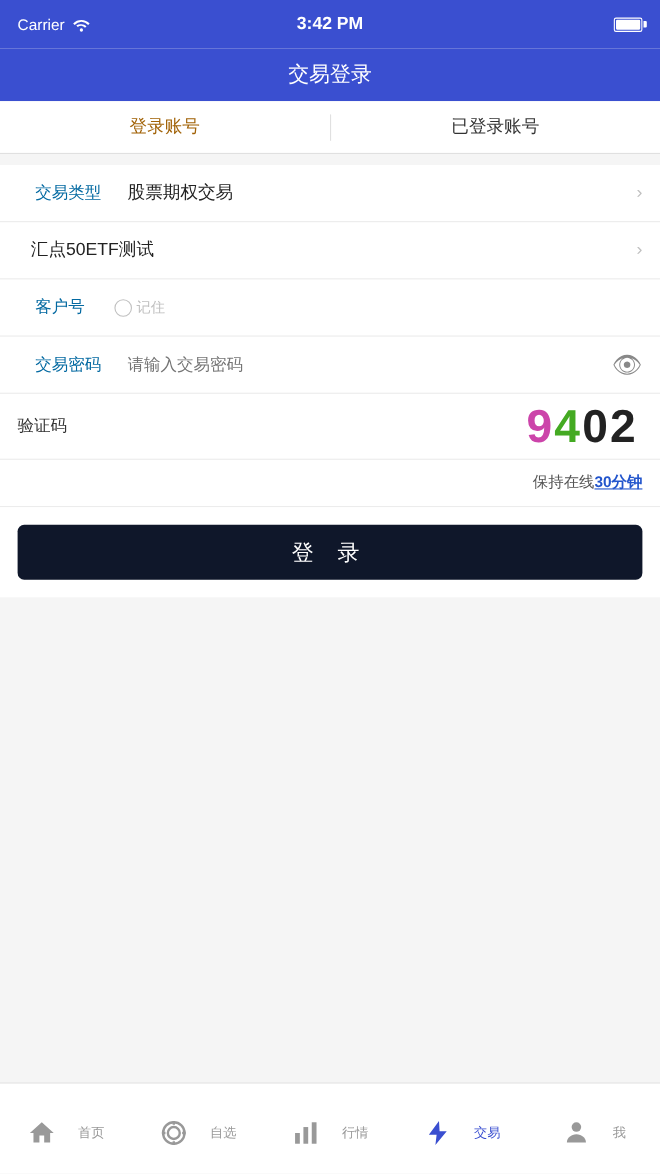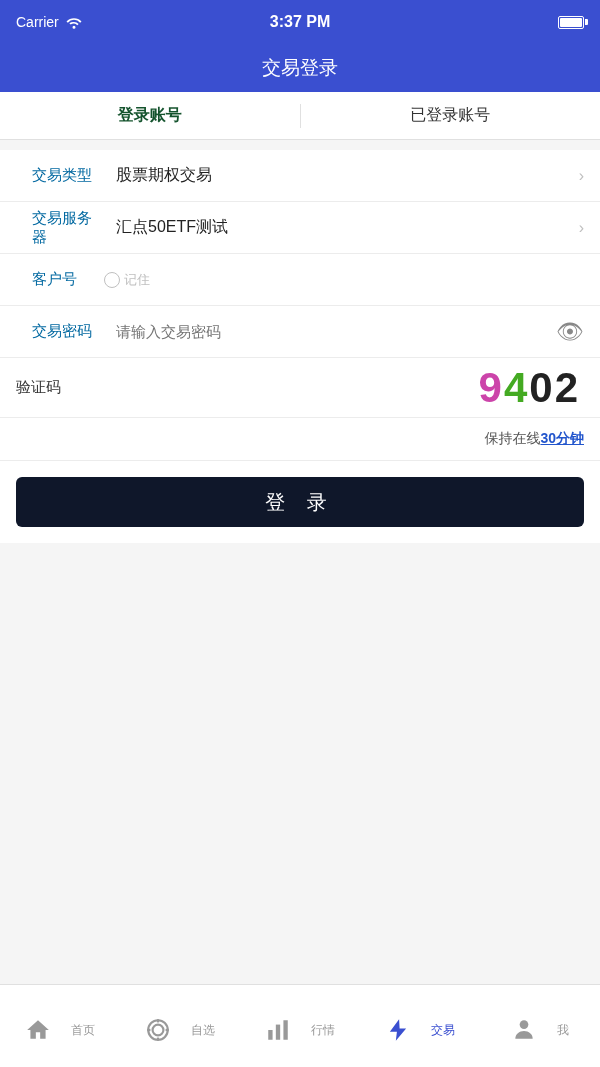--- a/index.html
+++ b/index.html
@@ -63,21 +63,21 @@
     }
     .tab {
       flex: 1;
       display: flex;
       align-items: center;
       justify-content: center;
       font-size: 16px;
       cursor: pointer;
       position: relative;
     }
-    .tab.active { color: #14532d; font-weight: 700; }
+    .tab.active { color: #a16207; font-weight: 400; }
     .tab.inactive { color: #333; }
     .tab-divider {
       width: 1px;
       height: 24px;
       background: #e0e0e0;
       align-self: center;
     }
 
     
     .form-area {
@@ -225,21 +225,21 @@
 </head>
 <body>
 
 <div class="status-bar">
   <div class="status-left">
     <span>Carrier</span>
     <svg class="wifi-svg" viewBox="0 0 24 18" fill="white">
       <path d="M12 14a2 2 0 110 4 2 2 0 010-4zm0-5c2.4 0 4.6 1 6.2 2.6l-1.8 1.8A7 7 0 0012 11a7 7 0 00-4.4 1.4l-1.8-1.8A9 9 0 0112 9zm0-5c3.9 0 7.4 1.6 10 4.2l-1.8 1.8A12 12 0 0012 6a12 12 0 00-8.2 4L2 8.2A14 14 0 0112 4z"></path>
     </svg>
   </div>
-  <span class="status-time">3:37 PM</span>
+  <span class="status-time">3:42 PM</span>
   <div class="status-right">
     <div class="battery-icon">
       <div class="battery-fill"></div>
     </div>
   </div>
 </div>
 
 <div class="header">
   <span class="header-title">交易登录</span>
 </div>
@@ -256,21 +256,20 @@
 
 <div class="form-area">
 
   <div class="form-row">
     <span class="form-label">交易类型</span>
     <span class="form-value">股票期权交易</span>
     <span class="chevron-icon">›</span>
   </div>
 
   <div class="form-row">
-    <span class="form-label">交易服务器</span>
     <span class="form-value">汇点50ETF测试</span>
     <span class="chevron-icon">›</span>
   </div>
 
   <div class="form-row">
     <span class="form-label">客户号</span>
     <div class="form-right">
       <span class="radio-circle"></span>
       <span>记住</span>
     </div>

